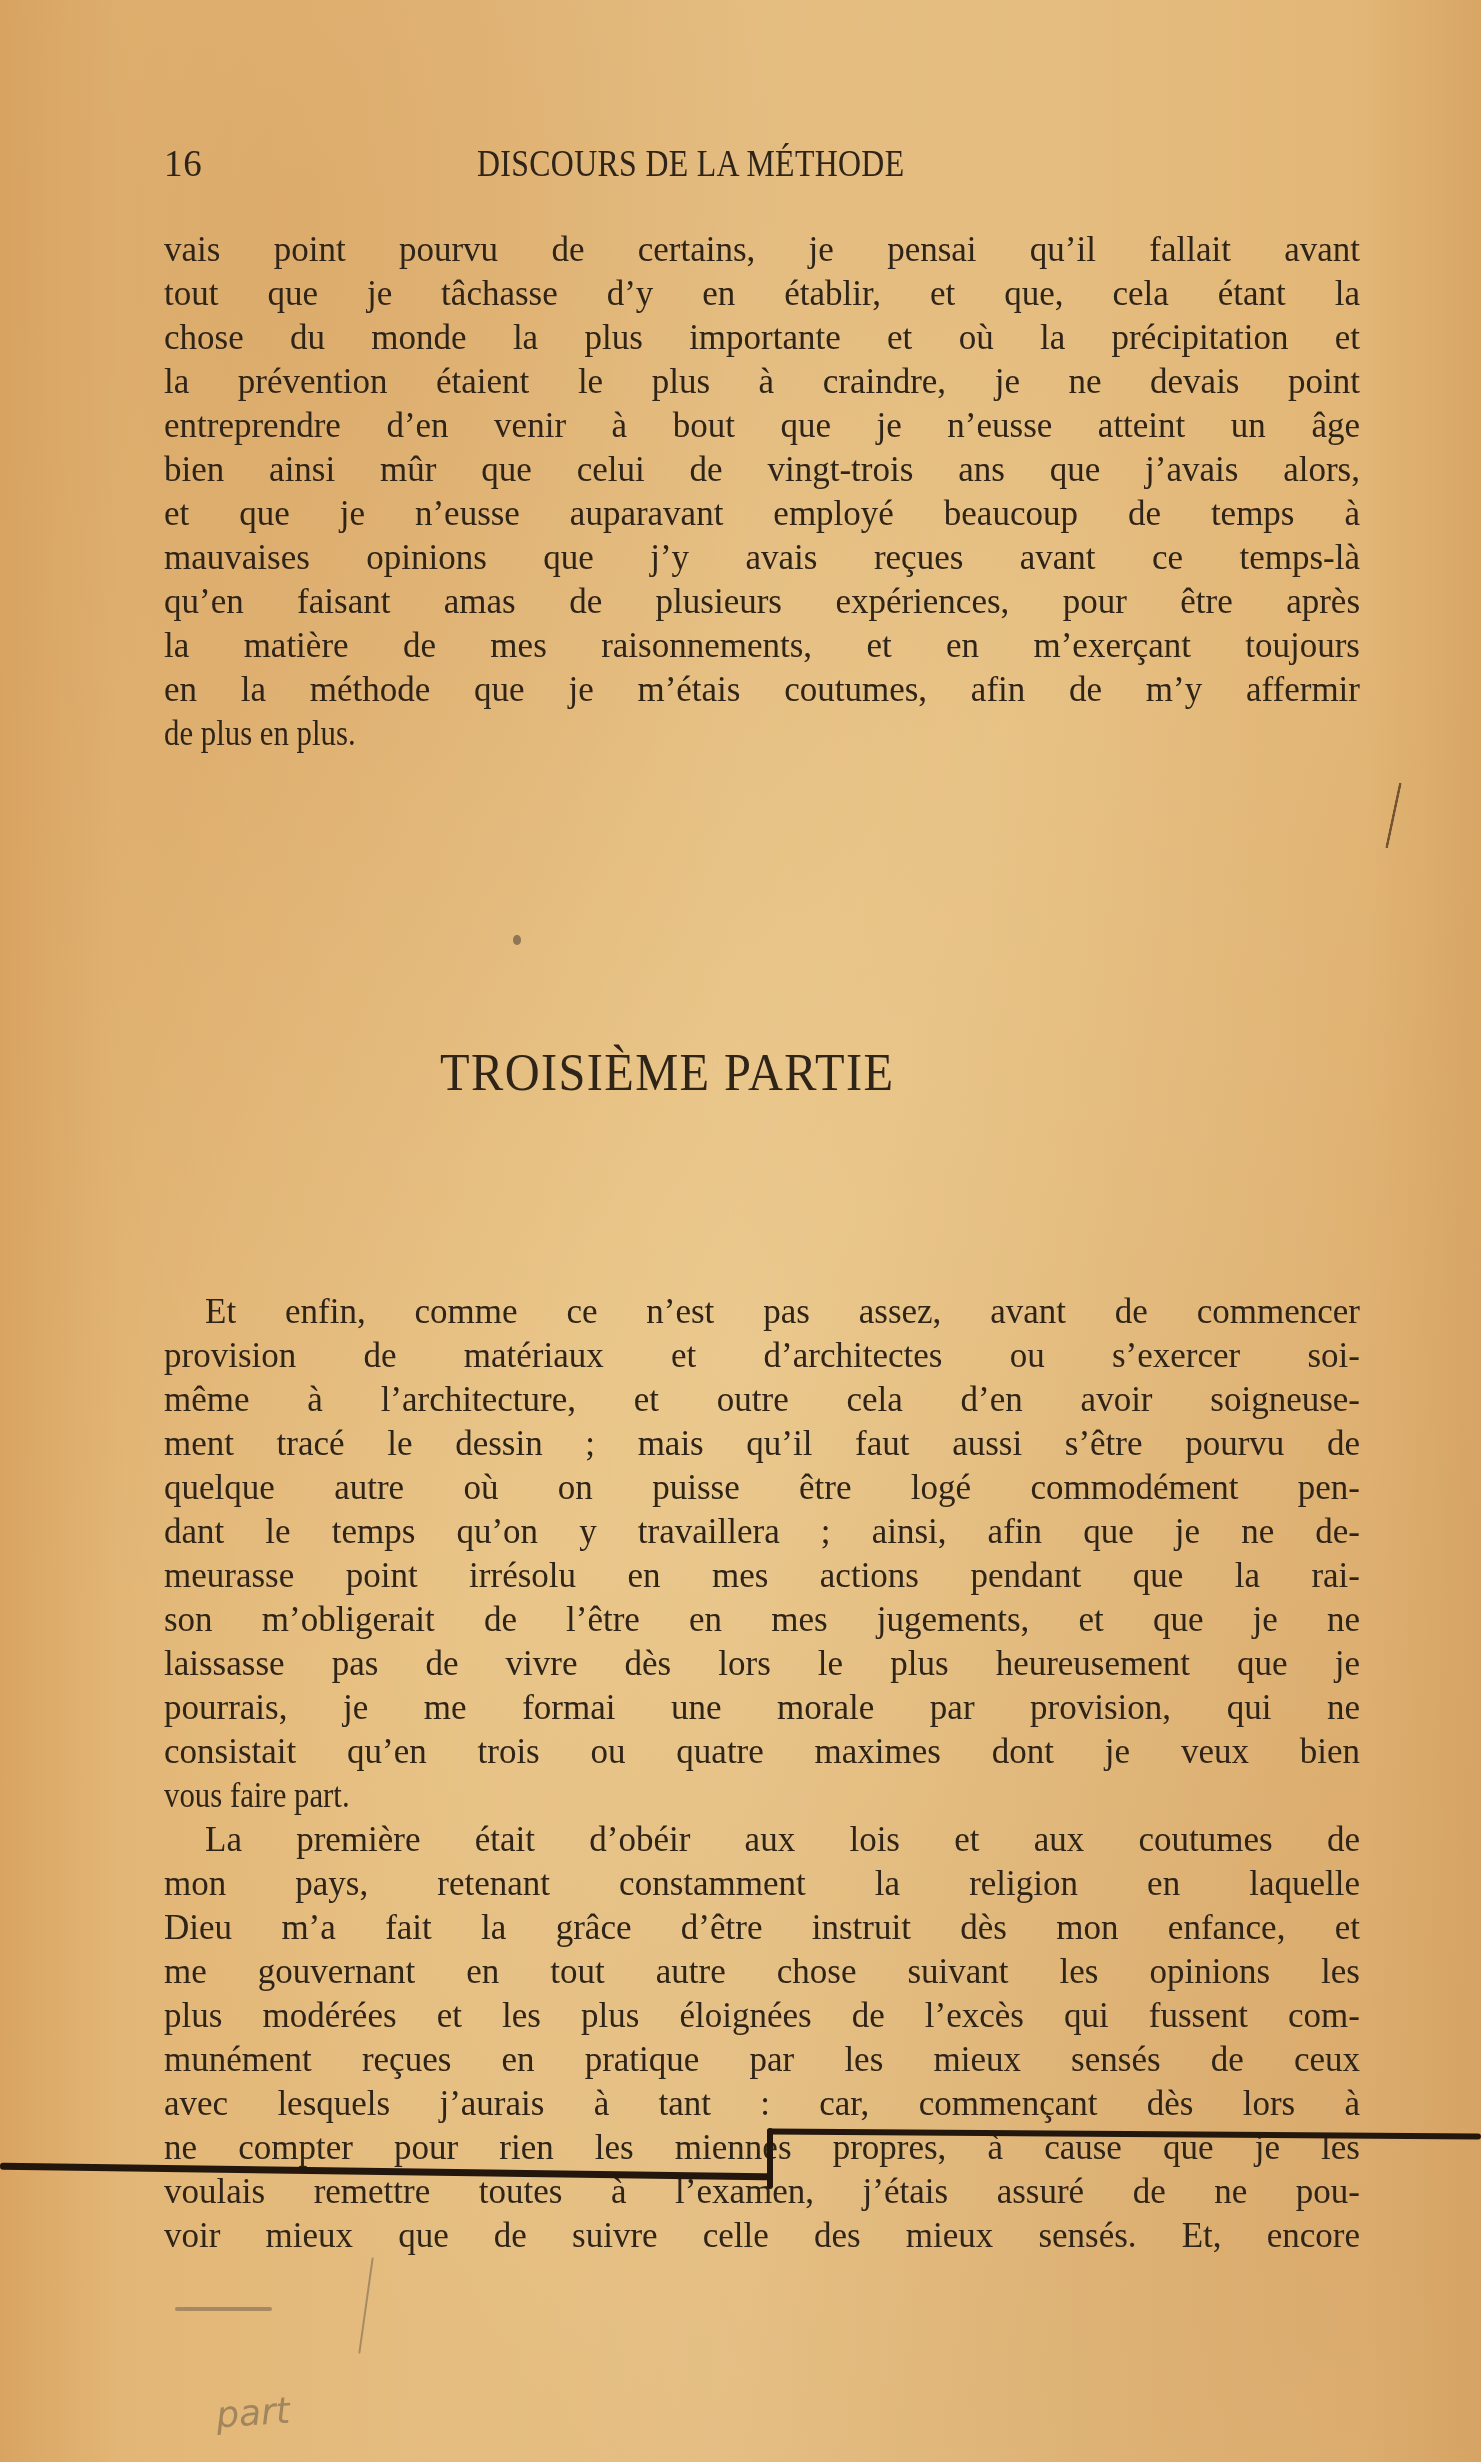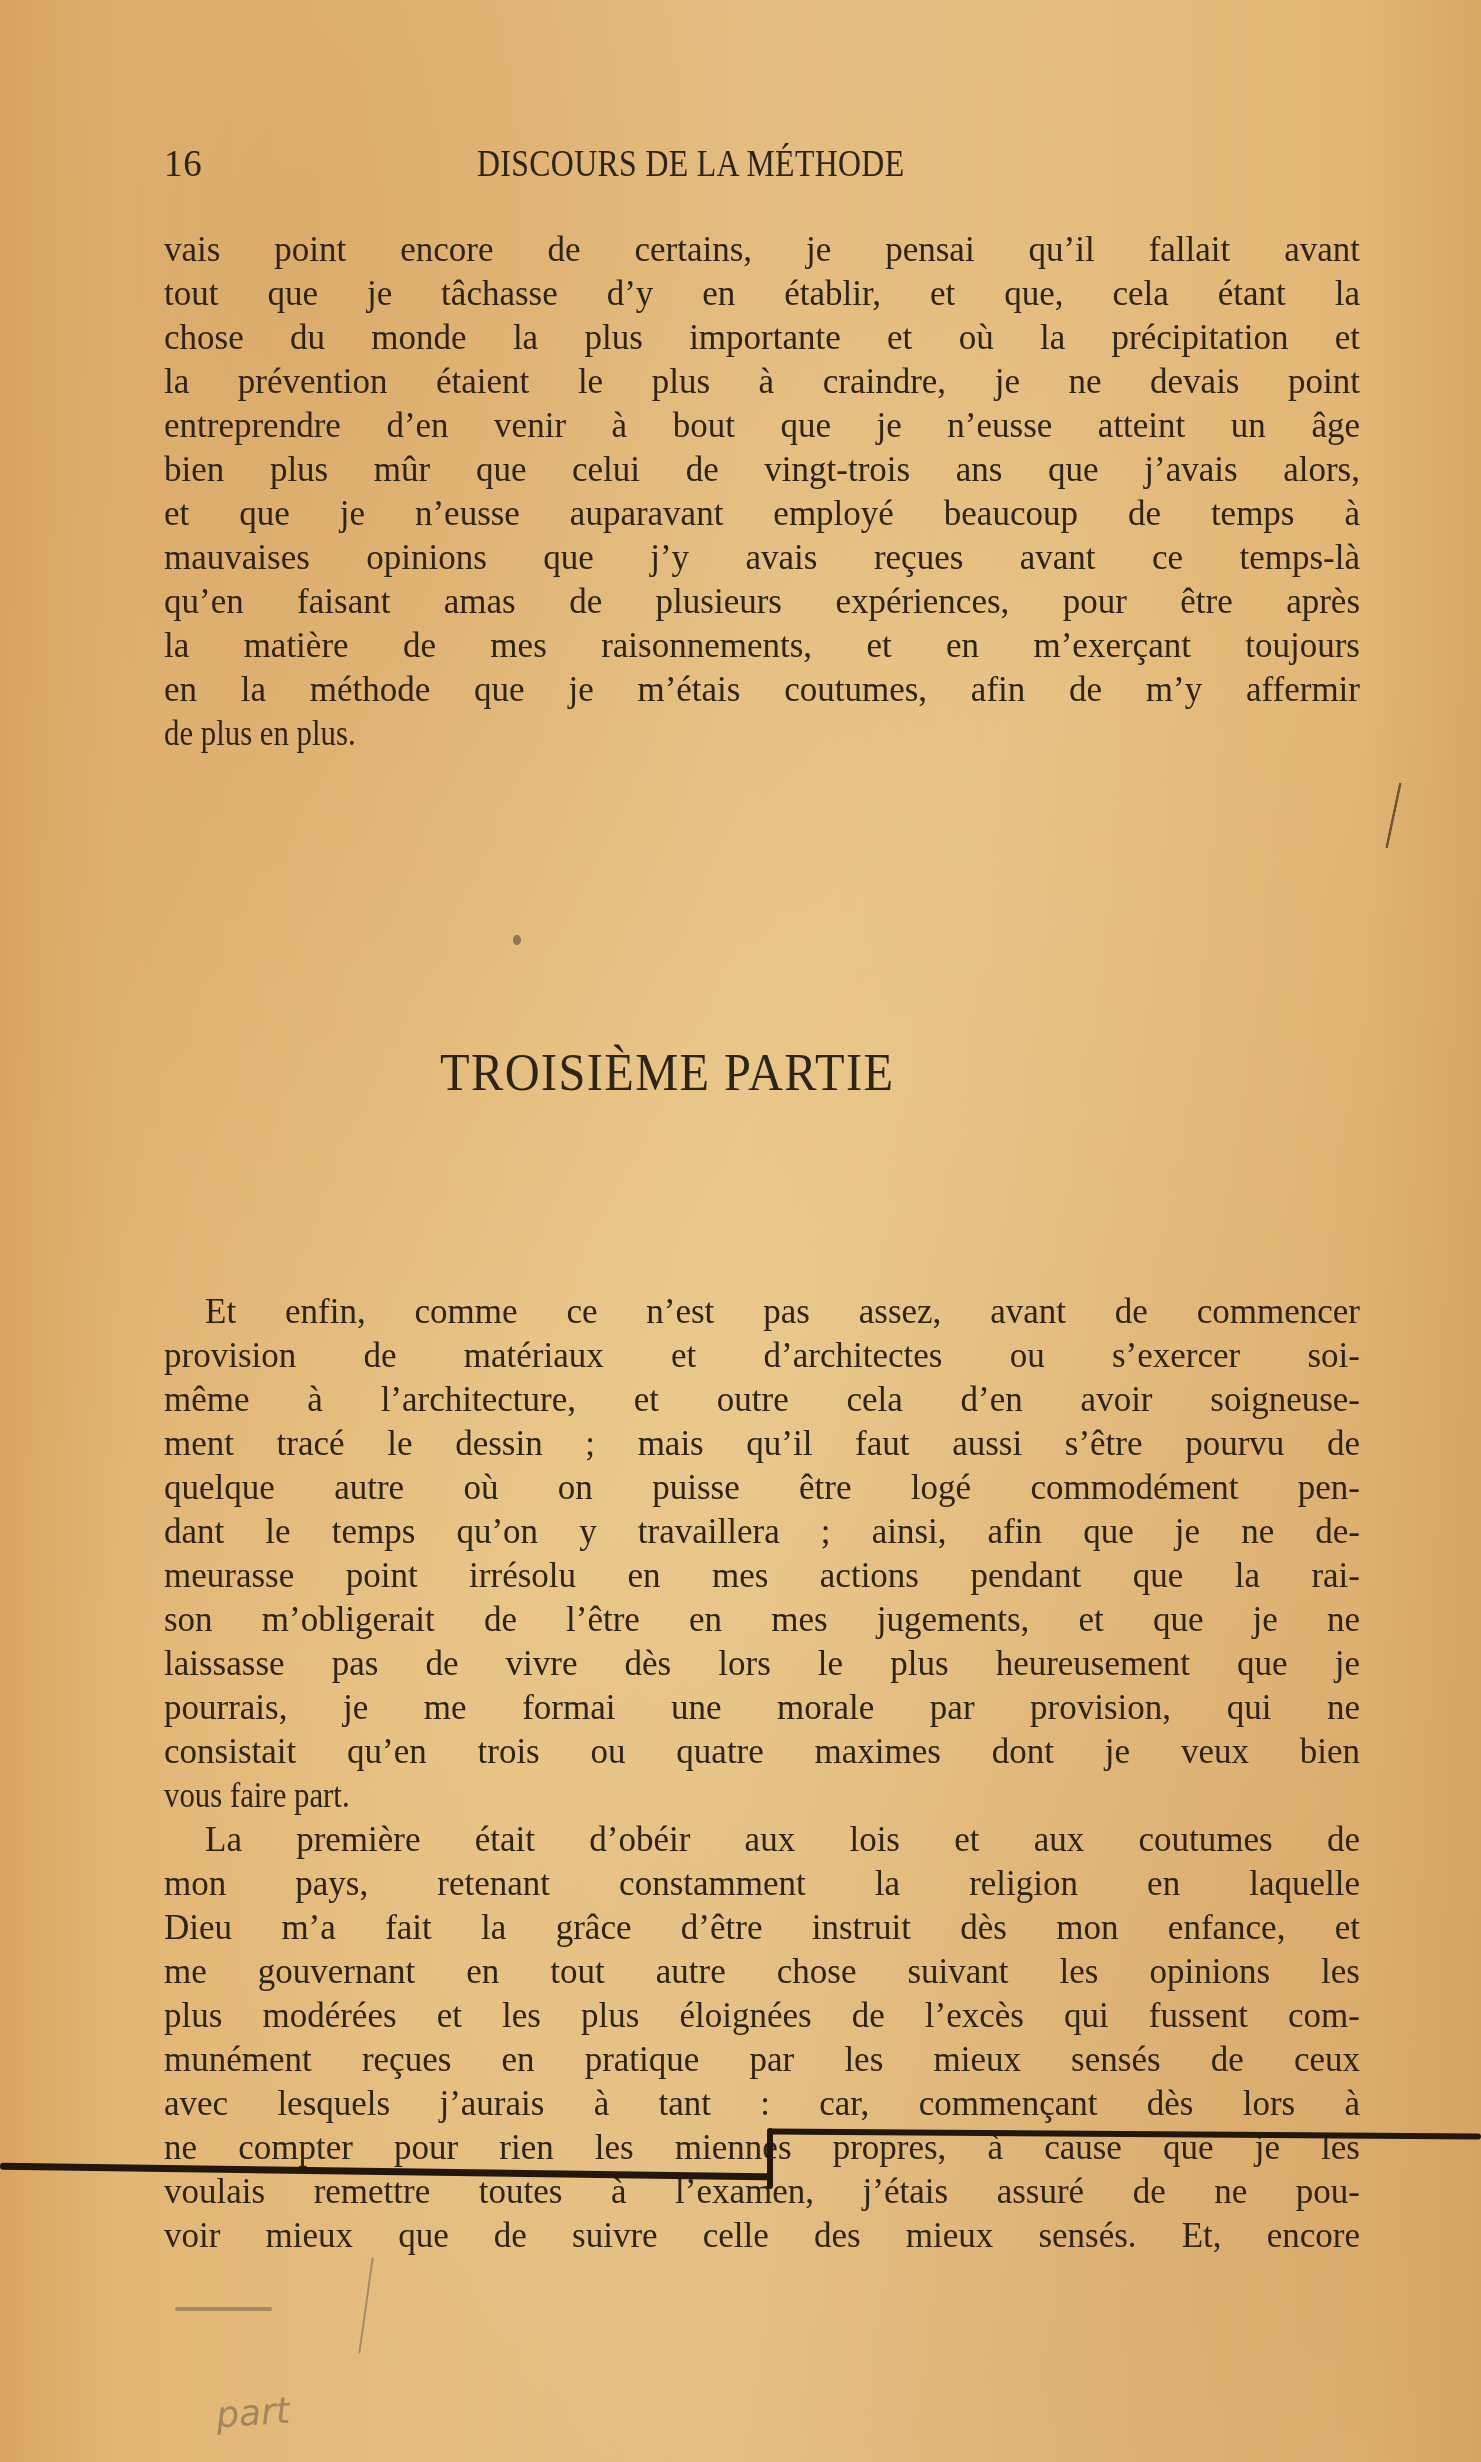--- a/index.html
+++ b/index.html
@@ -77,26 +77,26 @@
 <body>
 
 <div class="page">
 
   <div class="running-head">
     <span class="page-number">16</span>
     <span class="running-title">DISCOURS DE LA MÉTHODE</span>
   </div>
 
   <div class="text-block block-1">
-    <span class="line">vais point encore de certains, je pensai qu’il fallait avant</span>
+    <span class="line">vais point pourvu de certains, je pensai qu’il fallait avant</span>
     <span class="line">tout que je tâchasse d’y en établir, et que, cela étant la</span>
     <span class="line">chose du monde la plus importante et où la précipitation et</span>
     <span class="line">la prévention étaient le plus à craindre, je ne devais point</span>
     <span class="line">entreprendre d’en venir à bout que je n’eusse atteint un âge</span>
-    <span class="line">bien plus mûr que celui de vingt-trois ans que j’avais alors,</span>
+    <span class="line">bien ainsi mûr que celui de vingt-trois ans que j’avais alors,</span>
     <span class="line">et que je n’eusse auparavant employé beaucoup de temps à</span>
     <span class="line">mauvaises opinions que j’y avais reçues avant ce temps-là</span>
     <span class="line">qu’en faisant amas de plusieurs expériences, pour être après</span>
     <span class="line">la matière de mes raisonnements, et en m’exerçant toujours</span>
     <span class="line">en la méthode que je m’étais coutumes, afin de m’y affermir</span>
     <span class="line last" style="transform: scaleX(0.88);">de plus en plus.</span>
   </div>
 
   <div class="margin-mark" style="left:1392px; top:782px; height:67px; transform:rotate(12deg);"></div>
 

